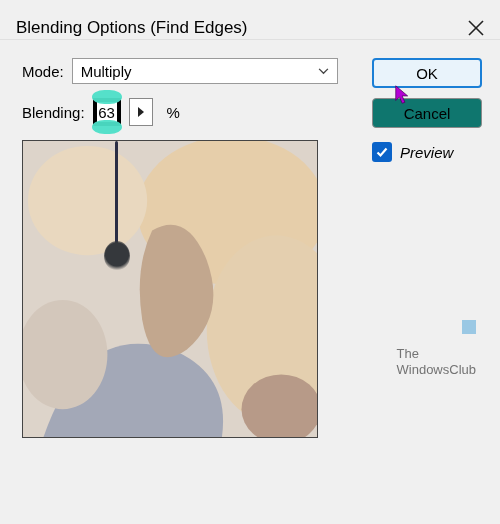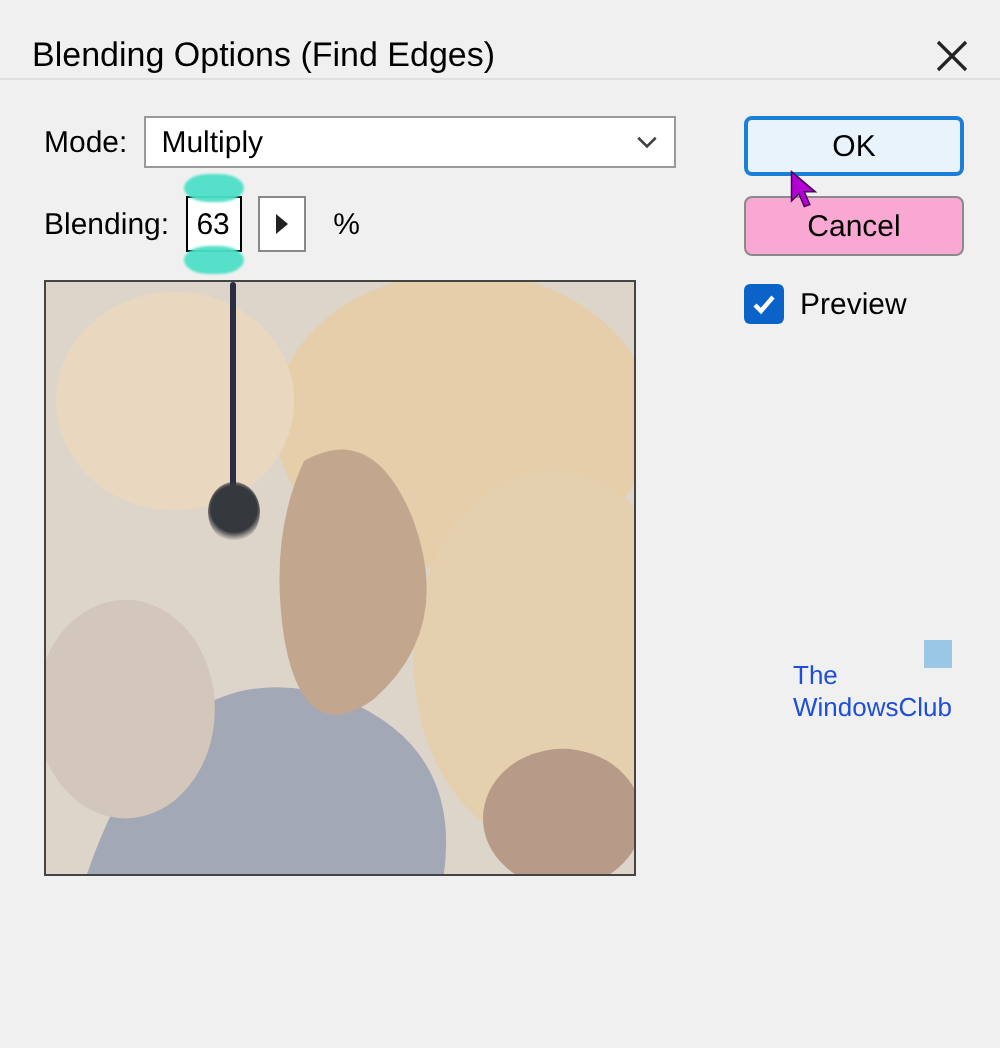--- a/index.html
+++ b/index.html
@@ -48,21 +48,21 @@
     padding: 12px 8px;
     cursor: default;
     font-size: 15px;
     position: relative;
   }
   .chevron { width: 11px; height: 7px; }
   .opacity-box {
     position: relative;
     width: 28px;
     height: 28px;
-    border: 1px solid #000000;
+    border: 4px solid #000000;
     background: #fff;
     display: flex;
     align-items: center;
     justify-content: center;
   }
   .opacity-input {
     width: 100%;
     border: none;
     outline: none;
     text-align: center;
@@ -129,52 +129,52 @@
     display: flex; align-items: center; justify-content: center;
     font-size: 14px; line-height: 1;
     background: #f0f0f0;
     cursor: default;
   }
   .zval { font-size: 15px; }
   .btn {
     width: 110px;
     height: 30px;
     border: 1px solid #8a8a8a;
-    background: #f9a8d4;
+    background: #0f766e;
     border-radius: 4px;
     display: flex;
     align-items: center;
     justify-content: center;
     margin-bottom: 10px;
     font-size: 15px;
     cursor: default;
   }
   .btn.ok {
     border: 2px solid #1b7fd6;
     background: #e9f3fb;
   }
-  .chk-row { display: flex; align-items: center; gap: 8px; margin-top: 14px; }
+  .chk-row { display: flex; align-items: center; gap: 8px; margin-top: 14px; font-style: italic; }
   .chk {
     width: 20px; height: 20px;
     background: #0a63c9;
     border-radius: 3px;
     display: flex; align-items: center; justify-content: center;
   }
   .chk svg { width: 14px; height: 14px; }
   .cursor {
     position: absolute;
     left: 393px; top: 84px;
     width: 22px; height: 22px;
     pointer-events: none;
   }
   .watermark {
     position: absolute;
-    right: 24px; top: 330px;
+    right: 24px; top: 346px;
     font-size: 13px;
-    color: #1d4ed8;
+    color: #737373;
     line-height: 1.2;
     text-align: left;
   }
   .wm-sq {
     position: absolute;
     right: 24px; top: 320px;
     width: 14px; height: 14px;
     background: #9ac8e4;
   }
 </style>

